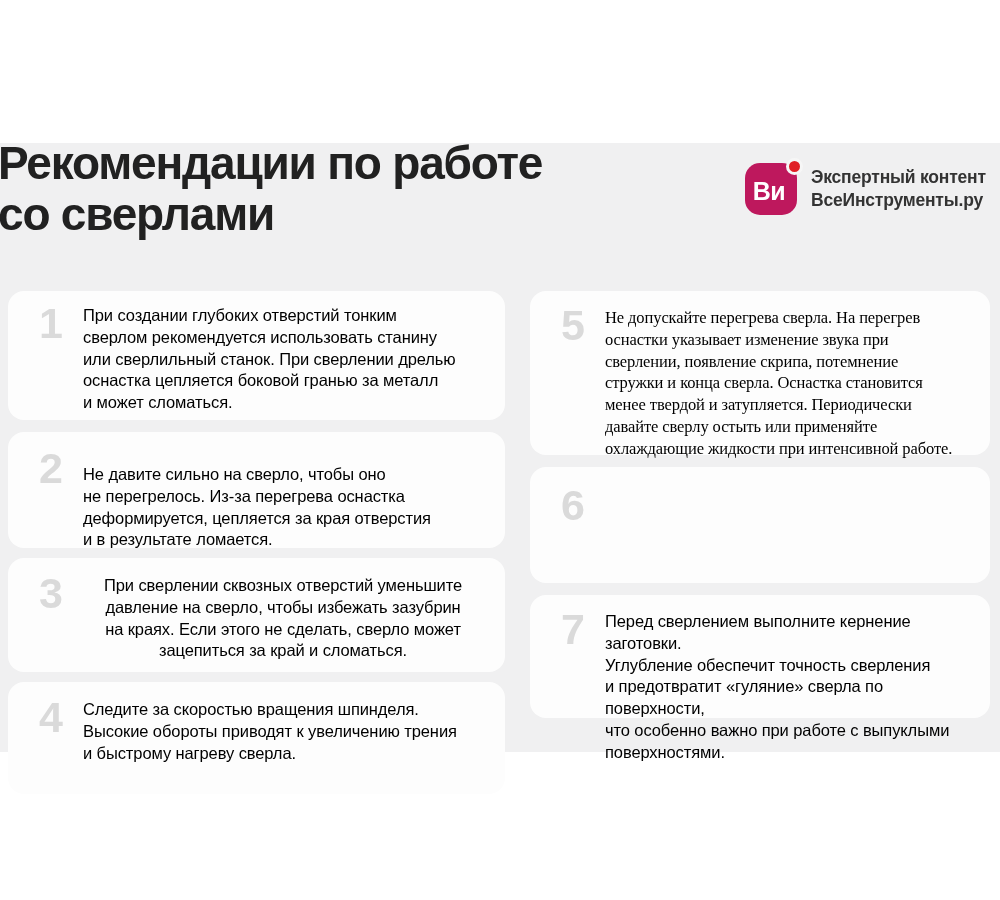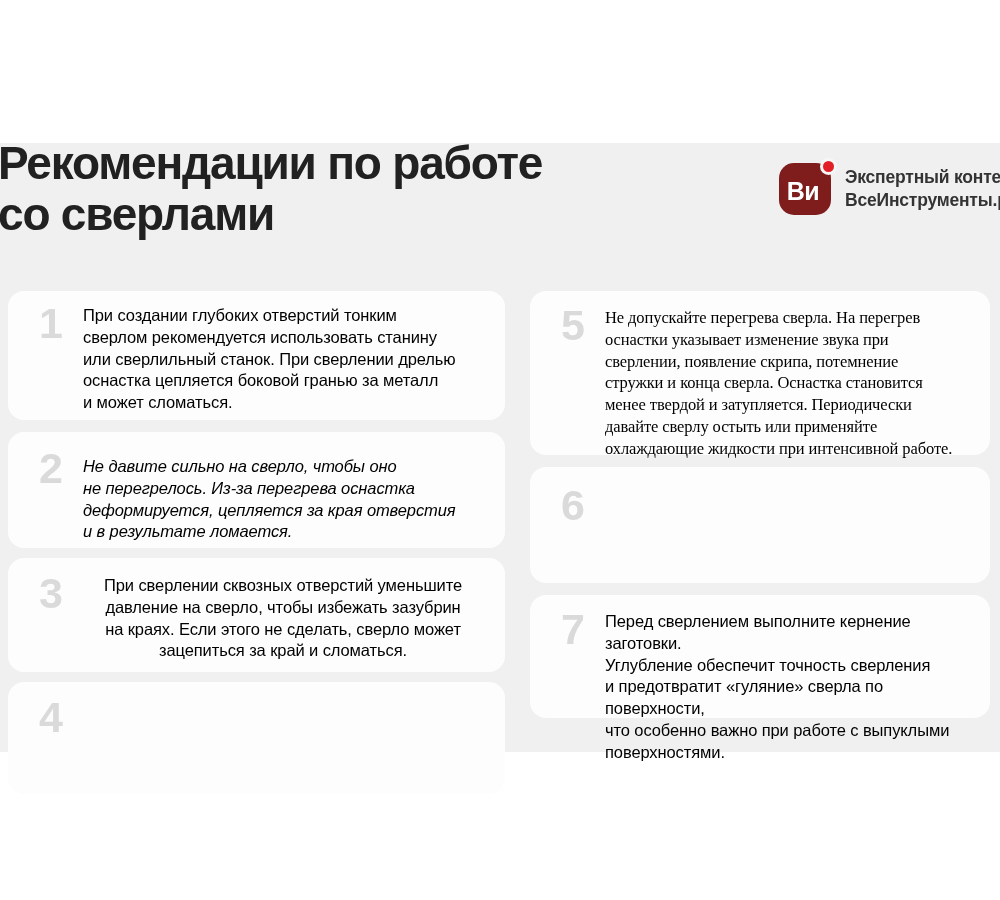--- a/index.html
+++ b/index.html
@@ -29,25 +29,24 @@
   .brand {
     position: absolute;
     left: 745px; top: 163px;
     display: flex;
     align-items: flex-start;
   }
   .brand-logo {
     position: relative;
     width: 52px; height: 52px;
     border-radius: 15px;
-    background: #7f1d1d;
+    background: #be185d;
     display: flex;
     align-items: center;
     justify-content: center;
-    margin-left: 34px;
   }
   .brand-logo-text {
     color: #ffffff;
     font-weight: bold;
     font-size: 25px;
     letter-spacing: -0.5px;
     margin-top: 4px;
     margin-right: 4px;
   }
   .brand-badge {
@@ -92,21 +91,21 @@
     font-weight: 500;
     line-height: 21.8px;
     color: #000000;
     letter-spacing: -0.1px;
     white-space: pre-line;
   }
   
   .c1 { left: 8px;  top: 291px; width: 497px; height: 129px; }
   .c1 .tip-number { top: 11px; } .c1 .tip-text { top: 14px; }
   .c2 { left: 8px;  top: 432px; width: 497px; height: 116px; }
-  .c2 .tip-number { top: 15px; } .c2 .tip-text { top: 24px; font-style: italic; }
+  .c2 .tip-number { top: 15px; } .c2 .tip-text { top: 32px; }
   .c3 { left: 8px;  top: 558px; width: 497px; height: 114px; }
   .c3 .tip-number { top: 14px; } .c3 .tip-text { top: 17px; text-align: center; }
   .c4 { left: 8px;  top: 682px; width: 497px; height: 112px; }
   .c4 .tip-number { top: 14px; } .c4 .tip-text { top: 17px; }
   
   .c5 { left: 530px; top: 291px; width: 460px; height: 164px; }
   .c5 .tip-number { top: 13px; } .c5 .tip-text { top: 16px; font-family: Liberation Serif, serif; }
   .c6 { left: 530px; top: 467px; width: 460px; height: 116px; }
   .c6 .tip-number { top: 17px; } .c6 .tip-text { top: 20px; }
   .c7 { left: 530px; top: 595px; width: 460px; height: 123px; }
@@ -149,20 +148,23 @@
 <div class="tip-card c3">
   <div class="tip-number">3</div>
   <div class="tip-text">При сверлении сквозных отверстий уменьшите
 давление на сверло, чтобы избежать зазубрин
 на краях. Если этого не сделать, сверло может
 зацепиться за край и сломаться.</div>
 </div>
 
 <div class="tip-card c4">
   <div class="tip-number">4</div>
+  <div class="tip-text">Следите за скоростью вращения шпинделя.
+Высокие обороты приводят к увеличению трения
+и быстрому нагреву сверла.</div>
 </div>
 
 <div class="tip-card c5">
   <div class="tip-number">5</div>
   <div class="tip-text">Не допускайте перегрева сверла. На перегрев
 оснастки указывает изменение звука при
 сверлении, появление скрипа, потемнение
 стружки и конца сверла. Оснастка становится
 менее твердой и затупляется. Периодически
 давайте сверлу остыть или применяйте

